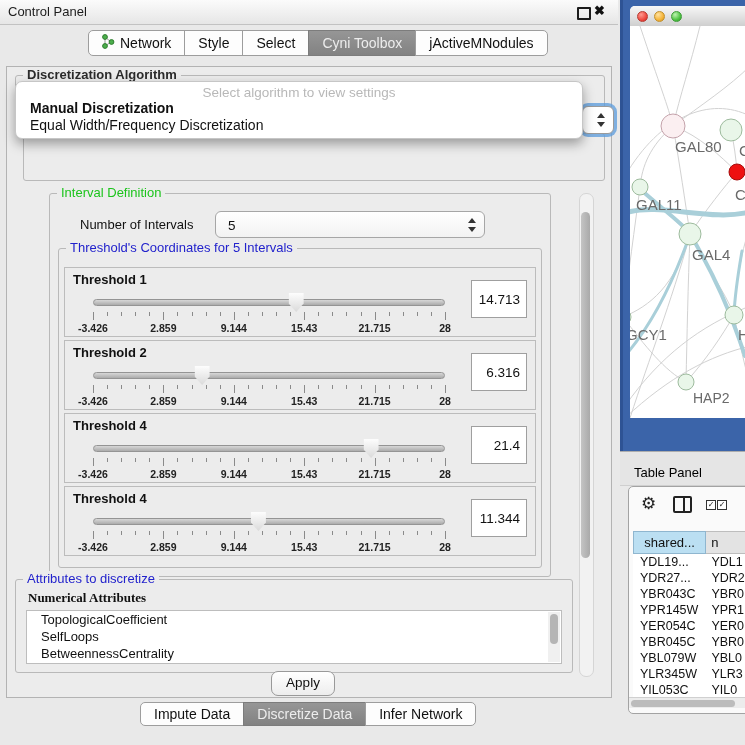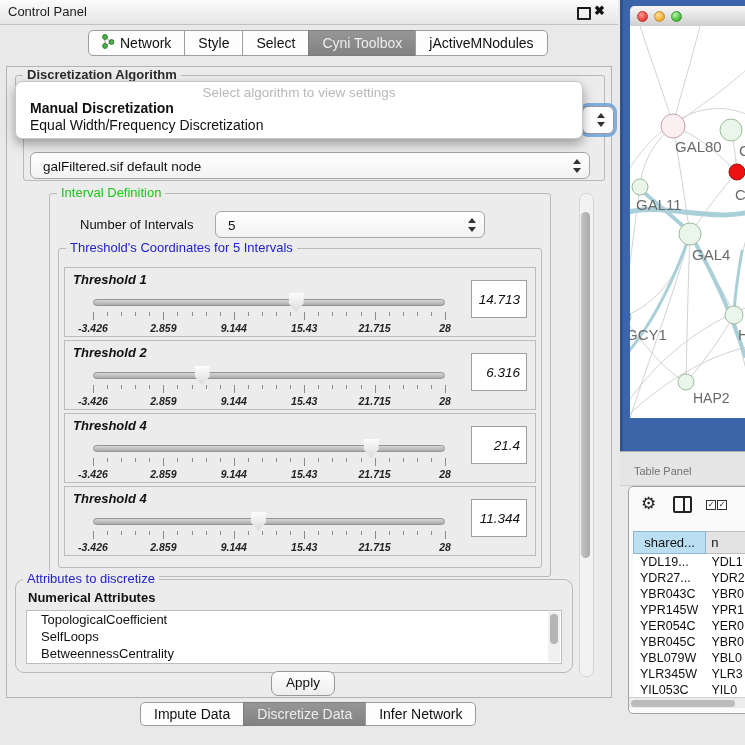--- a/index.html
+++ b/index.html
@@ -41,53 +41,53 @@
   .stepper:before,.stepper:after{content:"";position:absolute;left:0;border-left:4.5px solid transparent;border-right:4.5px solid transparent;}
   .stepper:before{top:0;border-bottom:5px solid #333;}
   .stepper:after{bottom:0;border-top:5px solid #333;}
   #tabledata-combo{left:6px;top:18px;width:558px;height:25px;}
 
   #interval-group{left:42px;top:126px;width:500px;height:382px;}
   #noi-label{position:absolute;left:30px;top:23px;font-size:13px;font-weight:normal;color:#111;}
   #noi-combo{left:165px;top:17px;width:268px;height:25px;}
 
   #thr-group{position:absolute;left:8px;top:54px;width:482px;height:318px;border:1px solid #b9b9b9;border-radius:3px;}
-  .threshold{position:absolute;left:5px;width:470px;height:68px;border:1px solid #bcbcbc;background:#ececec;font-style:italic;}
+  .threshold{position:absolute;left:5px;width:470px;height:68px;border:1px solid #bcbcbc;background:#ececec;}
   .th-label{position:absolute;left:8px;top:4px;font-size:13px;font-weight:bold;color:#111;}
   .zone{position:absolute;left:28px;top:24px;width:352px;height:42px;}
   .track{position:absolute;left:0;top:7px;width:100%;height:7px;border-radius:4px;background:linear-gradient(#d7d7d7,#ababab);border:1px solid #949494;box-sizing:border-box;}
   .thumb{position:absolute;top:1px;width:17px;height:19px;transform:translateX(-50%);background:linear-gradient(#fdfdfd,#dadada);clip-path:polygon(6% 0,94% 0,94% 55%,50% 100%,6% 55%);filter:drop-shadow(0 0 1px #7b7b7b);}
   .tick{position:absolute;top:20px;width:1px;background:#8a8a8a;}
   .ticklabel{position:absolute;top:30px;transform:translateX(-50%);font-size:10.5px;font-weight:bold;color:#222;white-space:nowrap;}
   .val{position:absolute;left:406px;top:12px;width:56px;height:38px;background:#fff;border:1px solid #9f9f9f;font-size:13.5px;color:#111;text-align:right;line-height:38px;padding-right:6px;box-sizing:border-box;}
 
   #panel-scrollbar{position:absolute;left:572px;top:126px;width:13px;height:482px;background:#f2f2f2;border:1px solid #d5d5d5;border-radius:7px;}
   #panel-scrollthumb{position:absolute;left:1px;top:18px;width:9px;height:346px;border-radius:5px;background:linear-gradient(90deg,#c4c4c4,#a9a9a9);}
 
-  #attr-group{left:8px;top:512px;width:556px;height:92px;border-radius:9px;}
-  #numattr-label{position:absolute;left:12px;top:10px;font-size:13px;font-weight:bold;color:#111;}
+  #attr-group{left:8px;top:512px;width:556px;height:92px;}
+  #numattr-label{position:absolute;left:12px;top:10px;font-size:13px;font-weight:bold;color:#111;font-family:Liberation Serif, serif;}
   #attr-list{position:absolute;left:10px;top:30px;width:534px;height:52px;background:#fff;border:1px solid #bdbdbd;overflow:hidden;}
   .attr-item{font-size:13px;color:#111;line-height:17px;padding-left:14px;white-space:nowrap;}
   #attr-scroll{position:absolute;right:1px;top:1px;width:12px;height:50px;background:#f0f0f0;}
   #attr-scrollthumb{position:absolute;left:1.5px;top:2px;width:8px;height:30px;border-radius:4px;background:#b5b5b5;}
 
   #apply-btn{position:absolute;left:264px;top:604px;width:62px;height:23px;background:linear-gradient(#ffffff,#ededed);border:1px solid #999;border-radius:7px;font-size:13.5px;color:#111;text-align:center;line-height:22px;}
 
   
   #blue-frame{position:absolute;left:620px;top:0;width:125px;height:451px;background:linear-gradient(90deg,#2e5394 0 3px,#3b64a9 3px);}
   #net-window{position:absolute;left:630px;top:6px;width:115px;height:412px;border-radius:5px 0 0 0;overflow:hidden;background:#fff;}
   #net-titlebar{position:absolute;left:0;top:0;width:100%;height:20px;background:linear-gradient(#f7f7f7,#cfcfcf);border-bottom:1px solid #9a9a9a;}
   .light{position:absolute;top:4.5px;width:11px;height:11px;border-radius:50%;}
   #light-red{left:7px;background:radial-gradient(circle at 35% 30%,#ff9a90,#ee4b40 60%,#c22);border:1px solid #b53a31;box-sizing:border-box;}
   #light-yellow{left:24px;background:radial-gradient(circle at 35% 30%,#ffe2a0,#f5b43a 60%,#cf8f1d);border:1px solid #c08f2c;box-sizing:border-box;}
   #light-green{left:41px;background:radial-gradient(circle at 35% 30%,#bdf3b0,#4fc342 60%,#2d9a2d);border:1px solid #3f9a38;box-sizing:border-box;}
   #net-canvas{position:absolute;left:0;top:20px;width:115px;height:392px;background:#fff;overflow:hidden;}
 
   #table-panel-bar{position:absolute;left:620px;top:451px;width:125px;height:33px;background:#e5e5e5;border-top:1px solid #adadad;border-bottom:1px solid #cfcfcf;}
-  #table-panel-title{position:absolute;left:14px;top:13px;font-size:11px;color:#737373;}
+  #table-panel-title{position:absolute;left:14px;top:13px;font-size:13px;color:#000000;}
   #table-window{position:absolute;left:628px;top:486px;width:117px;height:226px;background:#fafafa;border:1px solid #a3a3a3;border-radius:5px 0 0 5px;overflow:hidden;}
   #tw-toolbar{position:absolute;left:0;top:0;width:100%;height:40px;}
   #gear-icon{position:absolute;left:12px;top:6px;font-size:17px;color:#222;}
   #split-icon{position:absolute;left:44px;top:9px;width:15px;height:13px;border:2px solid #222;border-radius:2px;}
   #split-icon:before{content:"";position:absolute;left:50%;top:0;width:2px;height:100%;background:#222;}
   .chk{position:absolute;top:13px;width:8px;height:8px;border:1px solid #333;background:#fff;font-size:8px;line-height:8px;text-align:center;color:#222;}
   #chk1{left:77px;} #chk2{left:88px;}
   #tw-grid{position:absolute;left:4px;top:44px;right:0;}
   .hdr-row{display:flex;height:23px;}
   .hdr-cell{box-sizing:border-box;border:1px solid #8fb6cf;background:#bbdff2;font-size:13px;color:#111;text-align:center;line-height:21px;}
@@ -148,24 +148,20 @@
     </div>
 
     <div id="popup">
       <div id="popup-prompt">Select algorithm to view settings</div>
     <div class="popup-item selected">Manual Discretization</div>
         <div class="popup-item">Equal Width/Frequency Discretization</div>
       </div>
 
     <div class="groupbox" id="tabledata-group">
       <span class="group-label gl-dark">Table Data</span>
-      <div class="combo" id="tabledata-combo">
-        <span class="cv">galFiltered.sif default node</span>
-        <span class="stepper"></span>
-      </div>
     </div>
 
     <div class="groupbox" id="interval-group">
       <span class="group-label gl-green">Interval Definition</span>
       <span id="noi-label">Number of Intervals</span>
       <div class="combo" id="noi-combo">
         <span class="cv">5</span>
         <span class="stepper"></span>
       </div>
       <div id="thr-group">

